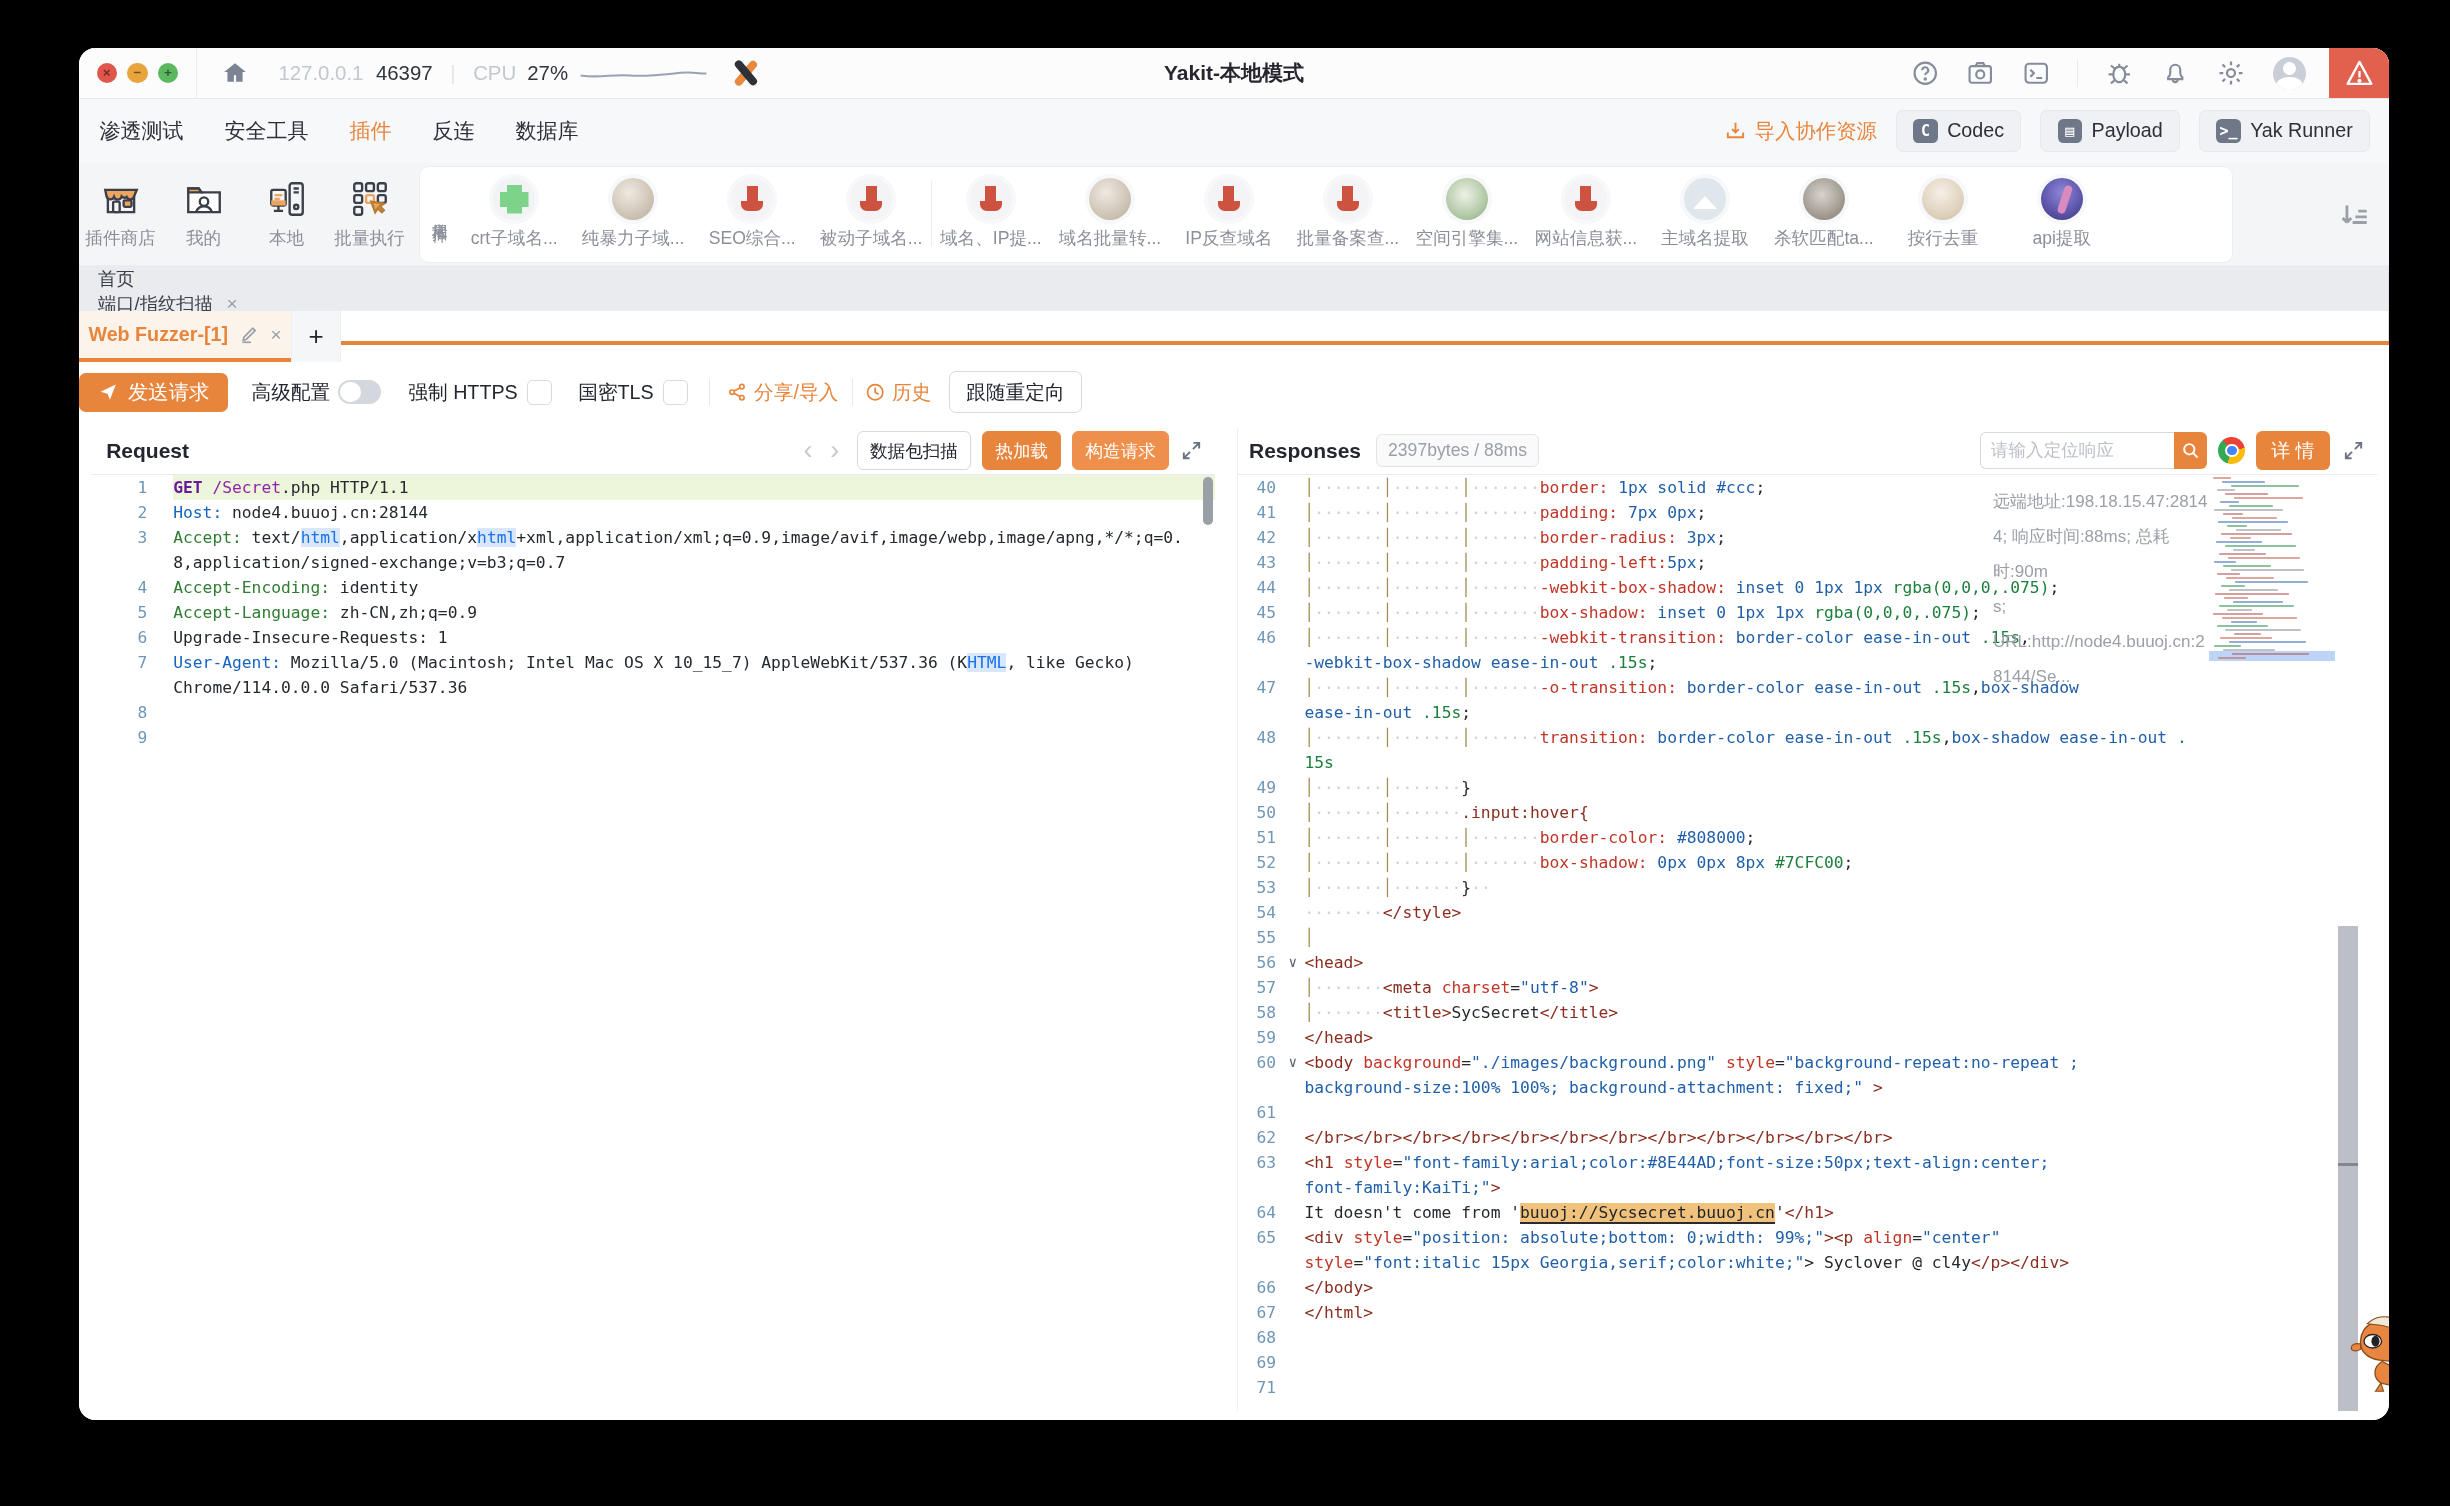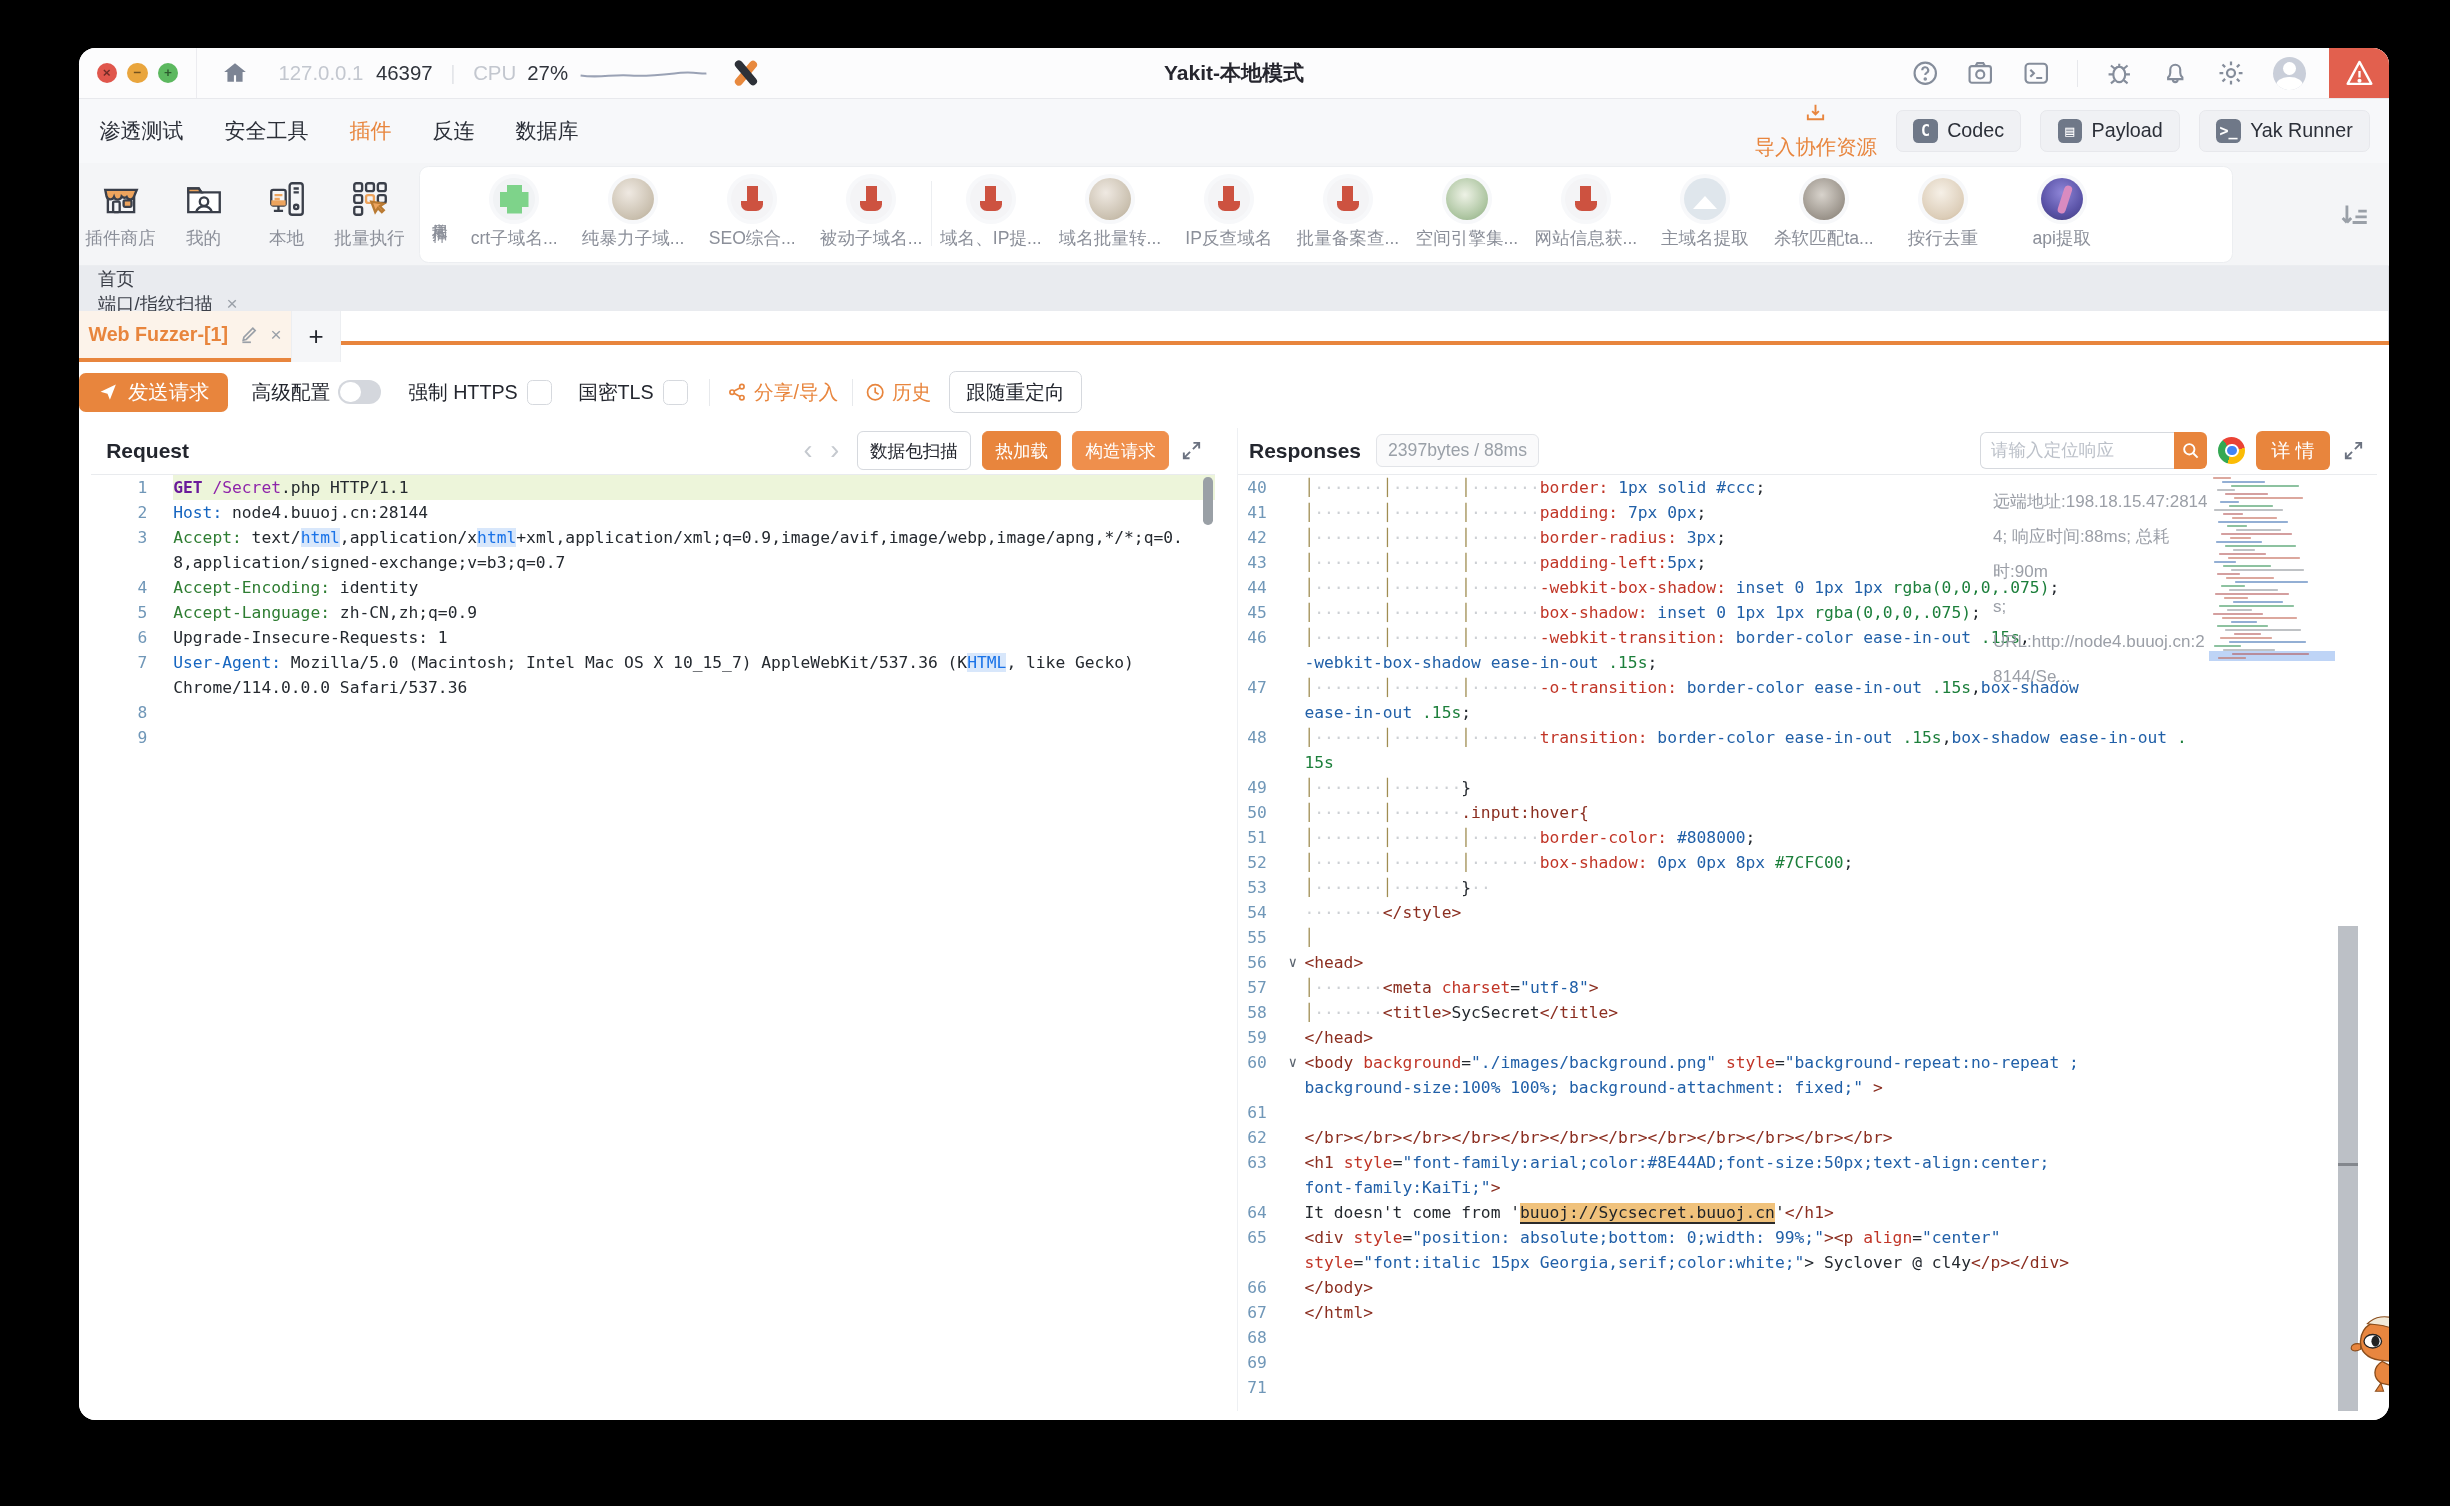--- a/index.html
+++ b/index.html
@@ -30,21 +30,21 @@
   .avatar{width:33px;height:33px;border-radius:50%;background:#c9ced9;position:relative;overflow:hidden;}
   .avatar::before{content:"";position:absolute;left:9.5px;top:5.4px;width:13.6px;height:13.6px;border-radius:50%;background:#fff;}
   .avatar::after{content:"";position:absolute;left:2.7px;top:20.4px;width:27px;height:17.6px;border-radius:50%;background:#fff;}
   .warnbtn{width:60px;height:50px;background:#e2604e;display:flex;align-items:center;justify-content:center;margin-left:23px;}
   
   .menubar{height:64px;background:#f7f8fa;display:flex;align-items:center;font-size:21px;color:#2b2f38;}
   .mitem{margin-left:41px;cursor:pointer;}
   .mitem:first-child{margin-left:20.4px;}
   .mitem.act{color:#e8853d;}
   .mright{margin-left:auto;display:flex;align-items:center;margin-right:19px;gap:19px;}
-  .implink{display:flex;align-items:center;gap:8.1px;color:#e8853d;font-size:20.4px;flex-direction:column;}
+  .implink{display:flex;align-items:center;gap:8.1px;color:#e8853d;font-size:20.4px;}
   .toolbtn{display:flex;align-items:center;gap:9.5px;background:#f0f1f4;border:0.7px solid #e7e8ec;border-radius:6.8px;
     padding:8.1px 16.3px;font-size:19.7px;color:#2b2f38;}
   .tbicon{width:24.4px;height:24.4px;border-radius:5.4px;background:#6f7888;color:#fff;display:flex;align-items:center;
     justify-content:center;font-size:15px;font-weight:700;font-family:"DejaVu Sans Mono",monospace;}
   
   .pluginrow{height:102px;background:#f4f5f7;display:flex;align-items:center;position:relative;border-bottom:0.7px solid #ebedf0;}
   .pnav{width:83px;display:flex;flex-direction:column;align-items:center;gap:5.4px;color:#8b8f99;font-size:17.6px;}
   .pcard{margin-left:8.1px;background:#fff;border:0.7px solid #eceef1;border-radius:9.5px;height:95px;
     display:flex;align-items:center;flex:1;max-width:1812px;}
   .grouplab{writing-mode:vertical-rl;text-orientation:upright;font-size:15.6px;color:#8b8f99;letter-spacing:1.4px;
@@ -116,21 +116,21 @@
   .chrome{width:27px;height:27px;border-radius:50%;margin-right:11px;position:relative;
     background:conic-gradient(from -40deg,#ea4335 0 33%,#fbbc05 33% 66%,#34a853 66% 100%);}
   .chrome::after{content:"";position:absolute;left:6.8px;top:6.8px;width:13.6px;height:13.6px;border-radius:50%;
     background:#4285f4;border:2.7px solid #fff;box-sizing:border-box;}
   .detailbtn{background:#e8853d;color:#fff;border-radius:6.1px;padding:6.8px 15px;font-size:19px;margin-right:12.2px;}
   
   .editor{position:relative;height:937px;overflow:hidden;font-family:"DejaVu Sans Mono",monospace;font-size:16.3px;}
   .crow{display:flex;height:25px;line-height:25px;white-space:pre;}
   .ln{color:#7097b8;text-align:right;flex:none;}
   .req .ln{width:56px;padding-right:26px;}
-  .resp-ed .ln{width:38px;padding-right:5.4px;text-align:center;}
+  .resp-ed .ln{width:38px;padding-right:5.4px;}
   .fold{flex:none;color:#5c6570;font-size:14.3px;}
   .req .fold{width:0;}
   .resp-ed .fold{width:23px;text-align:center;}
   .cl{flex:1;}
   .cl.hlrow{background:#edf5da;}
   .tk-method{color:#6a1b9a;font-weight:700;} .tk-path{color:#8e24aa;}
   .tk-plain{color:#24292f;}
   .tk-hb{color:#1565c0;} .tk-hg{color:#2e7d32;}
   .tk-hlb{color:#1a73e8;background:#d8e7fb;}
   .tk-dots{color:#cdd0d4;} .tk-guide{color:#a08d52;}

